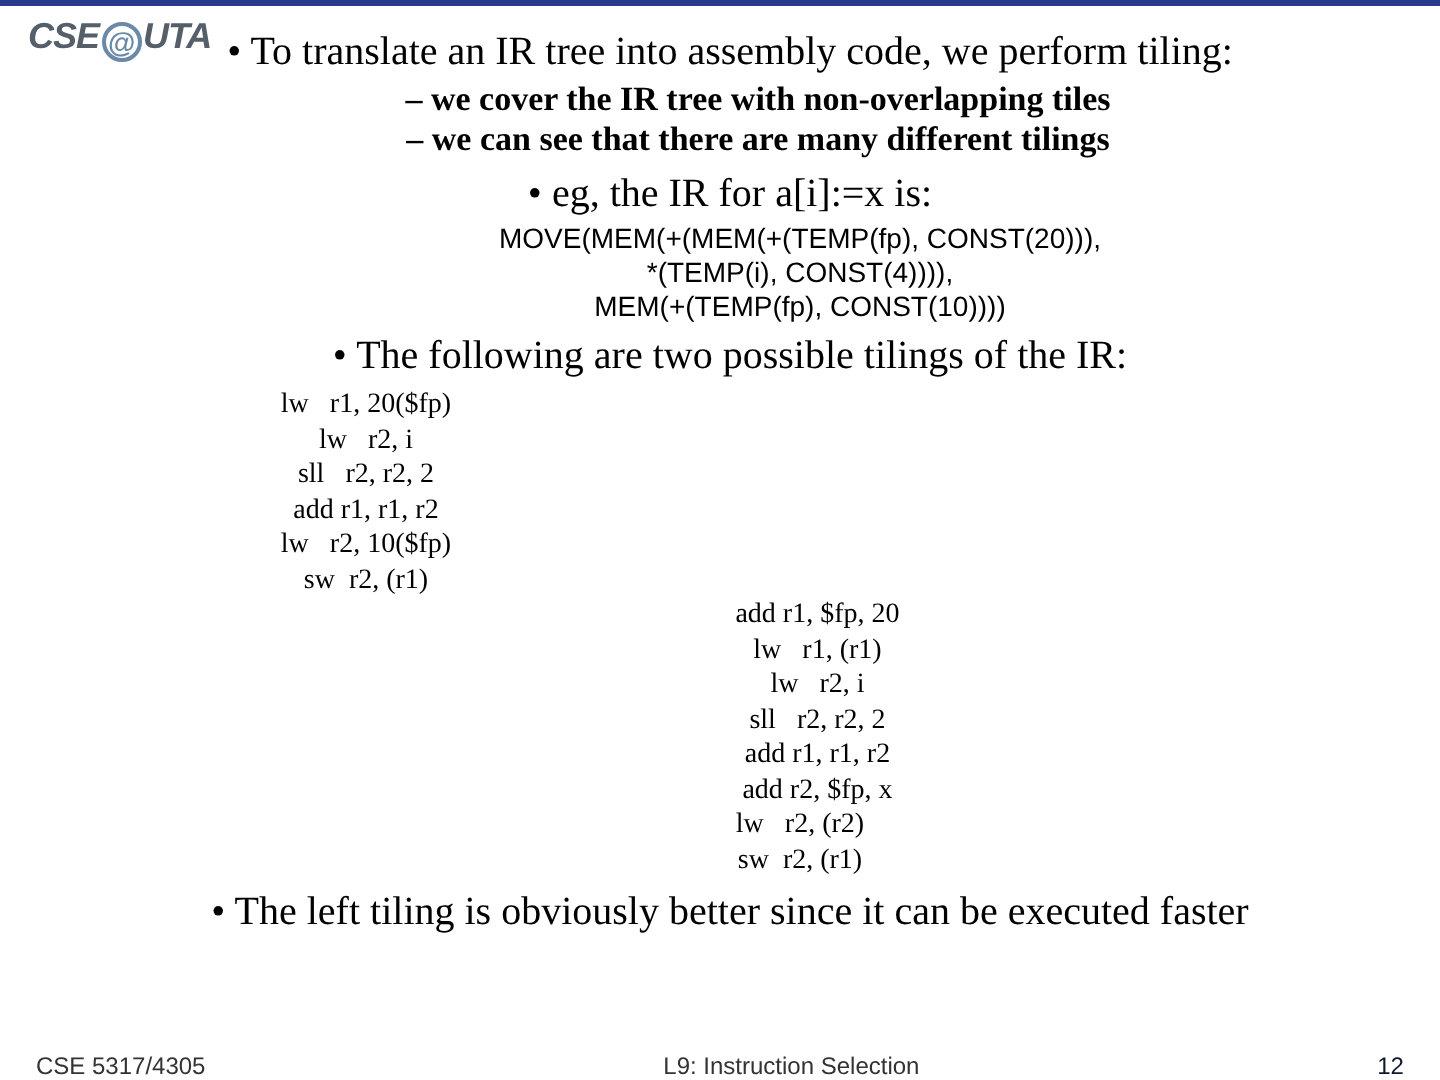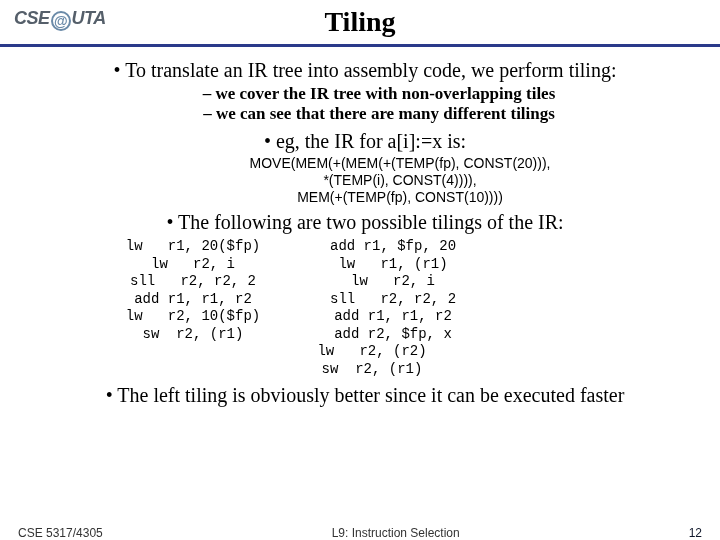--- a/index.html
+++ b/index.html
@@ -1,45 +1,44 @@
 <!DOCTYPE html>
 <html><head>
 <meta charset="utf-8">
 <style>
   * { margin: 0; padding: 0; box-sizing: border-box; }
   html, body { width: 720px; height: 540px; font-family: "Times New Roman", serif; background: #fff; color: #000; }
-  .slide { width: 720px; height: 540px; position: relative; padding: 0 18px; }
+  .slide { width: 720px; height: 540px; position: relative; padding: 0 8px; }
   .logo { position: absolute; top: 8px; left: 14px; font-family: Arial, sans-serif; font-weight: bold; font-style: italic; font-size: 18px; color: #555f6a; letter-spacing: -0.5px; }
   .logo .at { display: inline-block; border: 2px solid #6a8aa8; border-radius: 50%; width: 20px; height: 20px; line-height: 16px; text-align: center; font-size: 14px; font-style: normal; font-weight: bold; color: #6a8aa8; vertical-align: -2px; margin: 0 1px; }
   .title { text-align: center; font-size: 28px; padding-top: 6px; padding-bottom: 6px; }
   .rule { height: 3px; background: #2a3a8a; margin: 0 -18px 12px -18px; }
   .content { font-size: 20px; }
   ul.b1 { list-style: none; padding-left: 10px; }
   ul.b1 > li { margin-bottom: 2px; text-align: center; }
   ul.b1 > li::before { content: "• "; }
   ul.b2 { list-style: none; padding-left: 28px; font-size: 17px; margin: 2px 0 6px 0; font-weight: bold; }
   ul.b2 > li::before { content: "– "; }
   .mono-block { font-family: Arial, sans-serif; font-size: 14px; padding-left: 70px; margin: 2px 0 6px 0; line-height: 1.2; }
-  .tilings { display: flex; padding-left: 70px; margin: 4px 0 6px 0; font-family: Liberation Mono, monospace; font-size: 14px; line-height: 1.25; }
+  .tilings { display: flex; padding-left: 70px; margin: 4px 0 6px 0; font-family: Liberation Serif, serif; font-size: 14px; line-height: 1.25; flex-direction: column; }
   .tilecol { white-space: pre; }
   .tilecol.left { width: 190px; }
   .tilecol.right { }
   .footer { position: absolute; bottom: 0; left: 18px; right: 18px; display: flex; justify-content: space-between; font-family: Arial, sans-serif; font-size: 12px; color: #333; }
   .page { color: #0f172a; }
 </style>
 </head>
 <body>
 
 <div class="slide">
 
   <div class="logo">
     <span>CSE</span><span class="at">@</span><span>UTA</span>
   </div>
 
-  <h1 class="title">Tiling</h1>
   <div class="rule"></div>
 
   <div class="content">
     <ul class="b1">
       <li>
         <span>To translate an IR tree into assembly code, we perform tiling:</span>
         <ul class="b2">
           <li>we cover the IR tree with non-overlapping tiles</li>
           <li>we can see that there are many different tilings</li>
         </ul>

